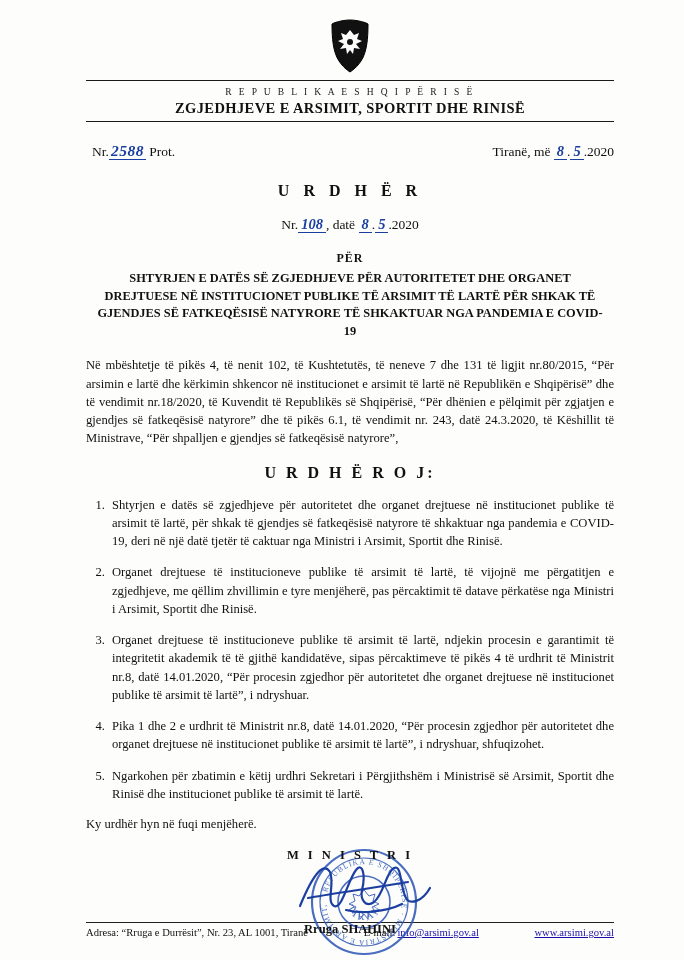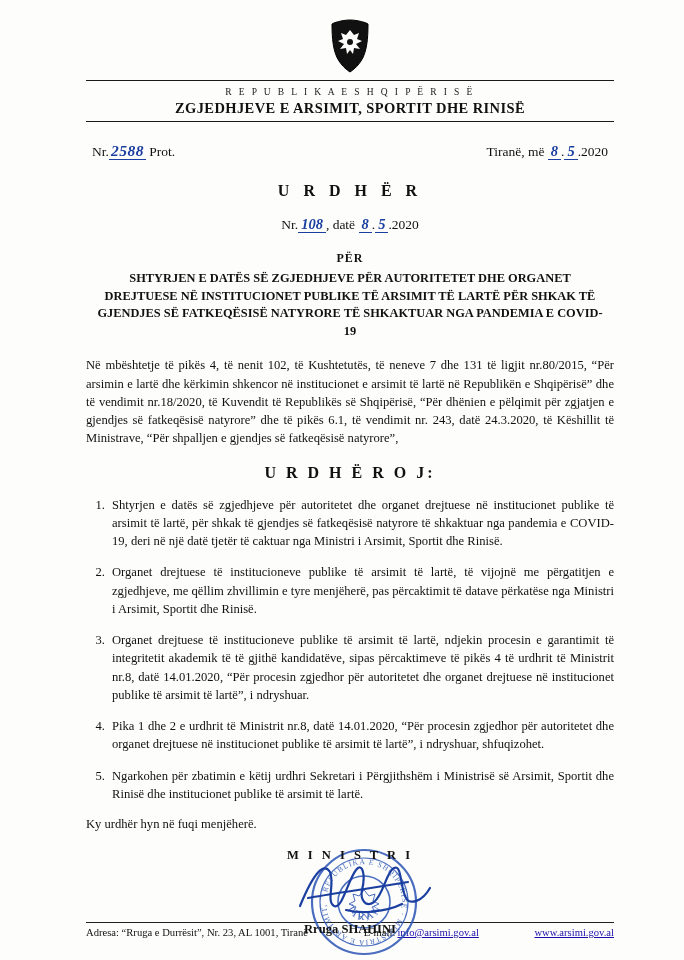--- a/index.html
+++ b/index.html
@@ -66,21 +66,21 @@
     border-top: 1.3px solid #1a1a1a;
     margin: 3px 0 20px 0;
   }
 
   
   .proto-row {
     display: flex;
     justify-content: space-between;
     align-items: baseline;
     font-size: 13.5px;
-    margin: 0 6px 22px 6px;
+    margin: 0 0 22px 6px;
   }
   .handwrite {
     font-family: "Liberation Serif", serif;
     color: #1b3fa0;
     font-style: italic;
     font-weight: bold;
     font-size: 15.5px;
     letter-spacing: 0.5px;
     border-bottom: 1px solid #1b3fa0;
     padding: 0 2px;

